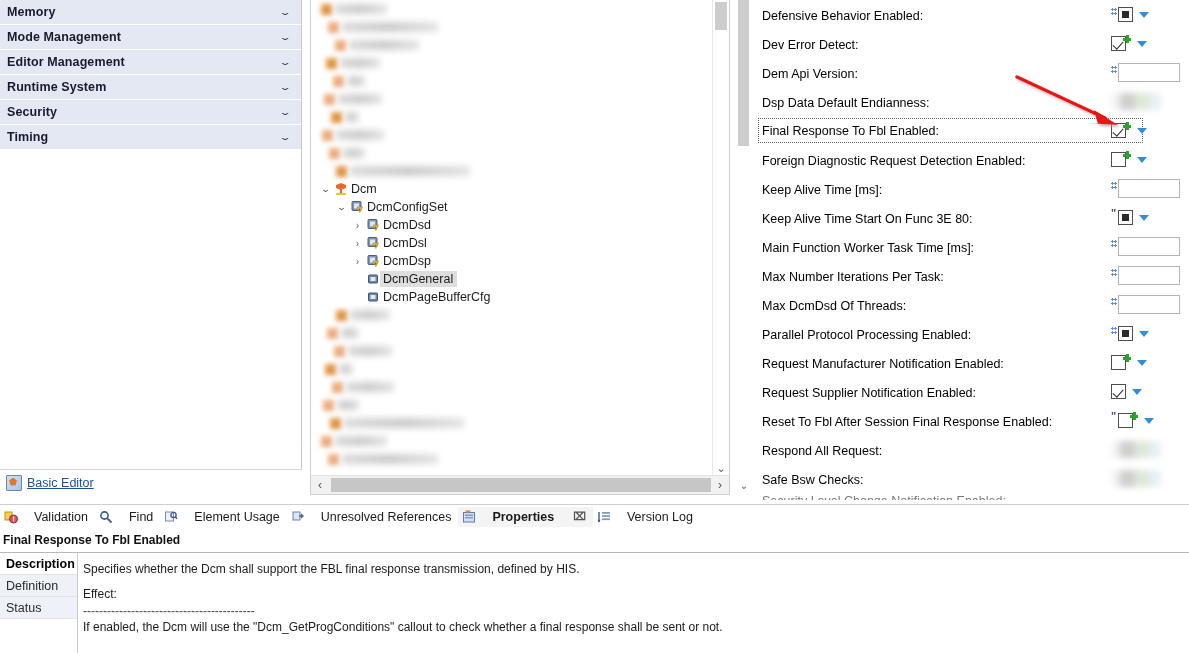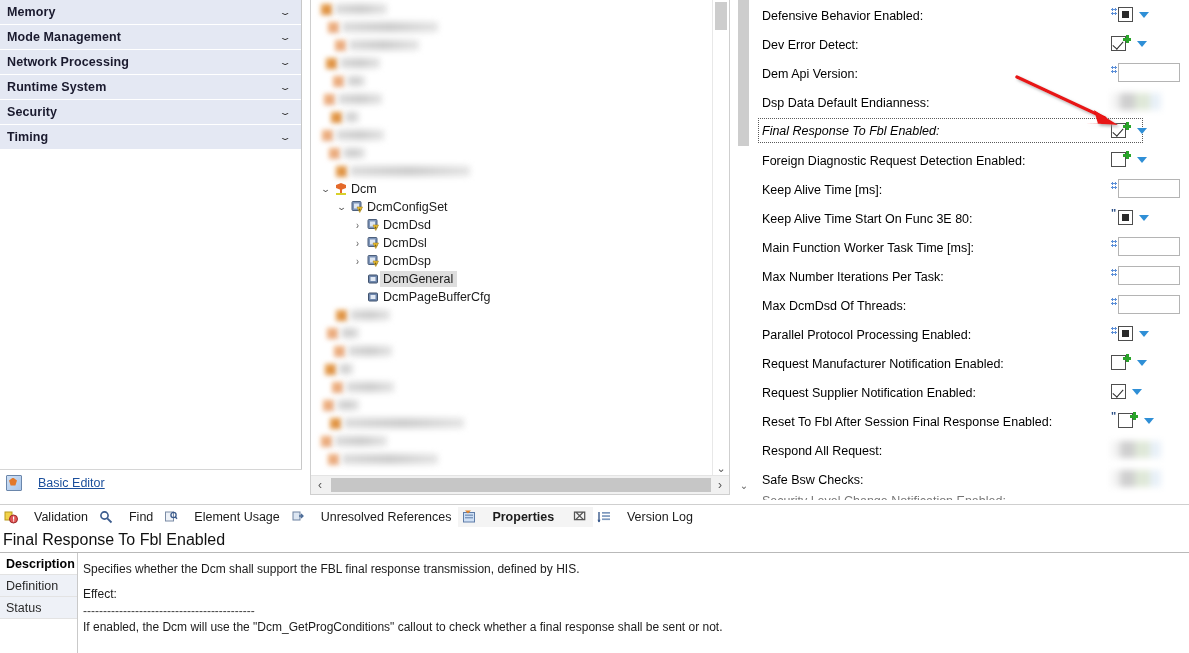--- a/index.html
+++ b/index.html
@@ -31,21 +31,21 @@
     font-size: 12.5px; font-weight: bold; color: #1a1a2e;
     flex: 1; letter-spacing: 0.1px;
   }
   .acc-chevron {
     font-size: 10px; color: #333; line-height: 1;
     transform: scaleX(1.6) scaleY(0.85);
     margin-right: 4px;
   }
   #basic-editor-bar {
     position: absolute; left: 0; bottom: 0; width: 302px; height: 26px;
-    display: flex; align-items: center; gap: 16px; padding-left: 6px;
+    display: flex; align-items: center; gap: 5px; padding-left: 6px;
     box-sizing: border-box;
     border-top: 1px solid #d6d6d6;
     background: #fff;
   }
   .be-icon {
     width: 14px; height: 14px; position: relative; flex: none;
     background: linear-gradient(135deg,#cfe0f5 0%,#a9c6ea 100%);
     border: 1px solid #6a86ab;
     border-radius: 1px;
   }
@@ -137,21 +137,20 @@
     position: relative;
   }
   .plabel { font-size: 12.5px; color: #000000; white-space: nowrap; }
   .prow.focused .plabel-wrap {
     border: 1px dotted #5a5a5a;
     padding: 2px 4px 3px 3px;
     margin-left: -4px;
     display: inline-block;
     width: 385px;
     box-sizing: border-box;
-    font-style: italic;
   }
   .pctl {
     position: absolute; right: 0; top: 0; height: 29px;
     display: flex; align-items: center;
     width: 78px;
   }
   
   .w-handle {
     width: 6px; height: 7px; flex: none; margin-right: 1px; margin-top:-7px;
     background:
@@ -226,21 +225,21 @@
   .vtab .closex { font-size: 11px; color: #555; margin-left: 3px; }
   .vicon { width: 14px; height: 14px; flex:none; position: relative; }
 
   
   #desc-panel {
     position: absolute; left: 0; top: 528px; width: 1189px; height: 125px;
     background: #ffffff;
   }
   #desc-title {
     height: 24px; display:flex; align-items:center; padding-left: 3px;
-    font-size: 16px; font-weight: normal; color: #111;
+    font-size: 12px; font-weight: bold; color: #111;
     border-bottom: 1px solid #b9b9b9;
   }
   #desc-body { display: flex; height: 101px; }
   #desc-tabs {
     width: 77px; flex: none; border-right: 1px solid #c9c9c9;
     background: #ffffff;
   }
   .dtab {
     height: 22px; display:flex; align-items:center; padding-left: 6px;
     font-size: 12.5px; color: #2a2a2a; box-sizing: border-box;
@@ -263,21 +262,21 @@
     <div id="accordion-list">
         <div class="acc-item">
           <span class="acc-label">Memory</span>
           <span class="acc-chevron">⌄</span>
         </div>
         <div class="acc-item">
           <span class="acc-label">Mode Management</span>
           <span class="acc-chevron">⌄</span>
         </div>
         <div class="acc-item">
-          <span class="acc-label">Network Processing</span>
+          <span class="acc-label">Editor Management</span>
           <span class="acc-chevron">⌄</span>
         </div>
         <div class="acc-item">
           <span class="acc-label">Runtime System</span>
           <span class="acc-chevron">⌄</span>
         </div>
         <div class="acc-item">
           <span class="acc-label">Security</span>
           <span class="acc-chevron">⌄</span>
         </div>

